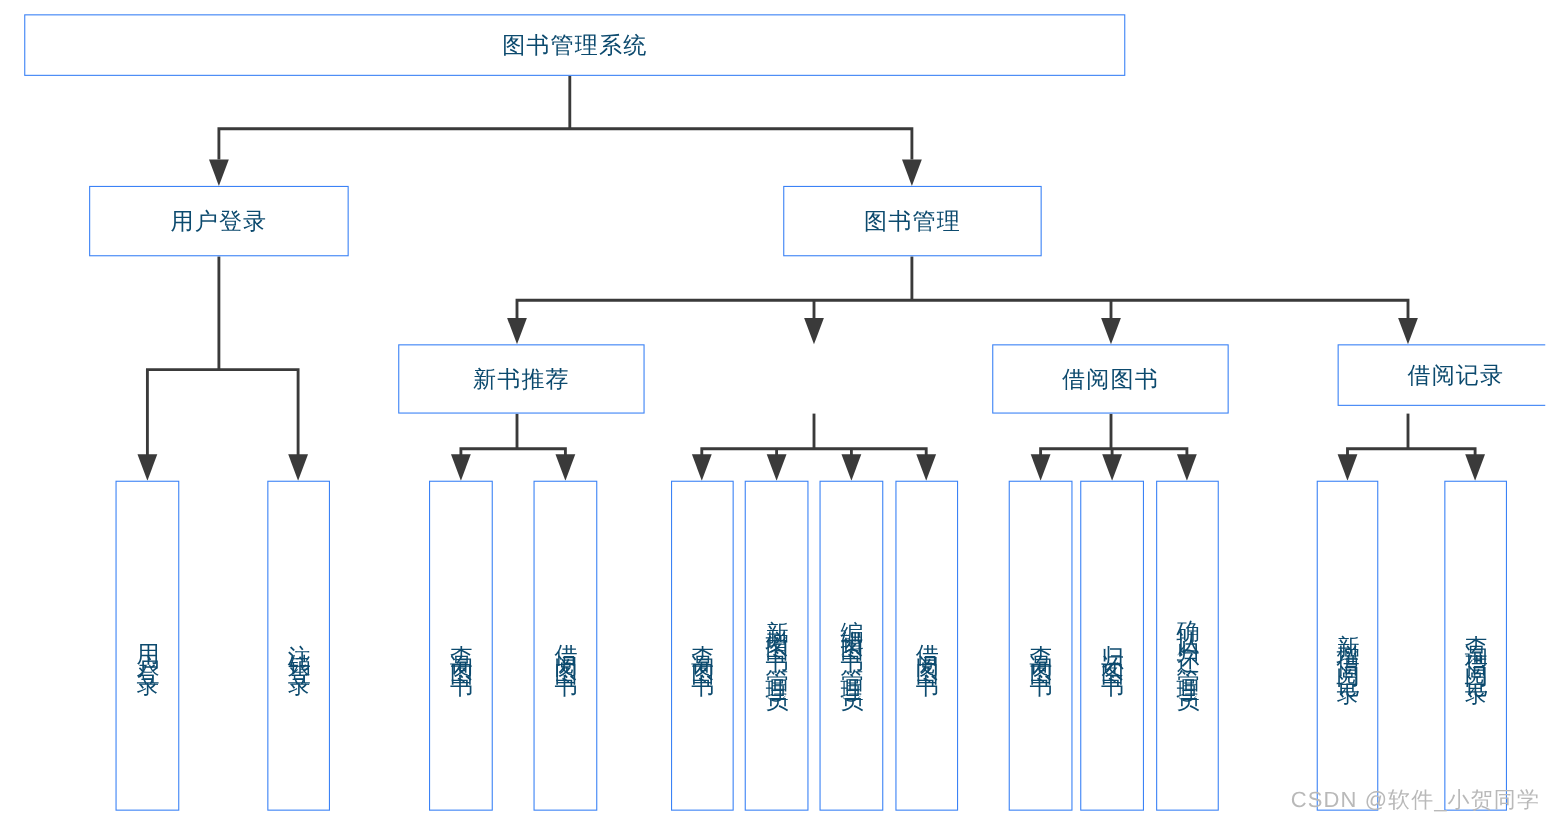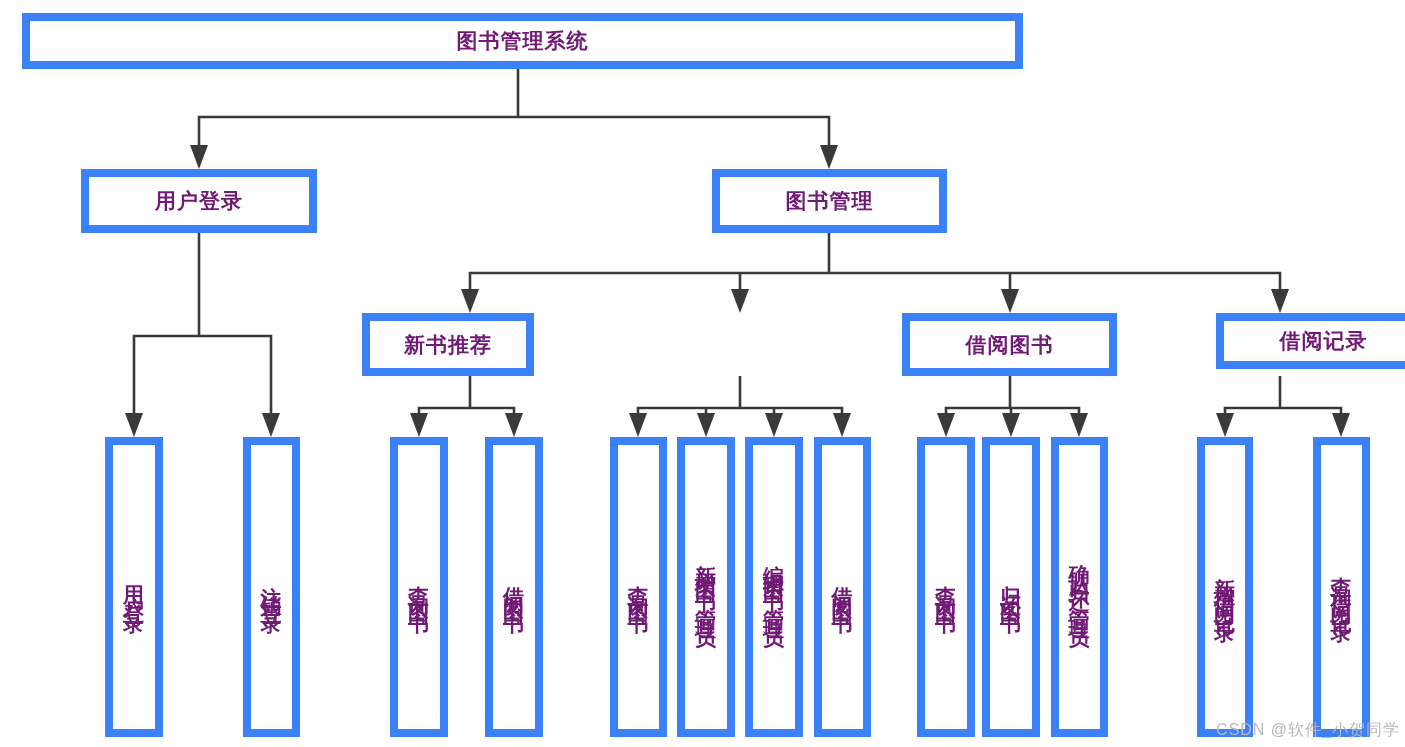--- a/index.html
+++ b/index.html
@@ -15,43 +15,42 @@
   .connectors {
     position: absolute;
     left: 0; top: 0;
     width: 1405px; height: 747px;
     pointer-events: none;
   }
   .box {
     position: absolute;
     box-sizing: border-box;
     background: #ffffff;
-    border: 8px solid #3b82f6;
+    border: 1px solid #3b82f6;
     display: flex;
     align-items: center;
     justify-content: center;
     font-size: 21px;
     letter-spacing: 1px;
-    color: #701a75;
+    color: #0c4a6e;
     white-space: nowrap;
-    font-weight: bold;
   }
   .leaf {
     writing-mode: vertical-rl;
     text-orientation: mixed;
     letter-spacing: 9px;
     font-size: 21px;
     white-space: normal;
     line-height: 1;
   }
   
   .n-root   { left: 22px;   top: 13px;  width: 1001px; height: 56px; }
   .n-login  { left: 81px;   top: 169px; width: 236px;  height: 64px; }
   .n-mgmt   { left: 712px;  top: 169px; width: 235px;  height: 64px; }
-  .n-rec    { left: 362px;  top: 313px; width: 172px;  height: 63px; }
+  .n-rec    { left: 362px;  top: 313px; width: 224px;  height: 63px; }
   .n-borrow { left: 633px;  top: 313px; width: 215px;  height: 63px; }
   .n-cur    { left: 902px;  top: 313px; width: 215px;  height: 63px; }
   .n-hist   { left: 1172px; top: 313px; width: 215px;  height: 56px; margin-left: 44px; }
   .lf { top: 437px; height: 300px; }
   .l-1  { left: 105px;  width: 58px; }
   .l-2  { left: 243px;  width: 57px; }
   .l-3  { left: 390px;  width: 58px; }
   .l-4  { left: 485px;  width: 58px; }
   .l-5  { left: 610px;  width: 57px; }
   .l-6  { left: 677px;  width: 58px; }
@@ -59,21 +58,21 @@
   .l-8  { left: 814px;  width: 57px; }
   .l-9  { left: 917px;  width: 58px; }
   .l-10 { left: 982px;  width: 58px; }
   .l-11 { left: 1051px; width: 57px; }
   .l-12 { left: 1197px; width: 56px; }
   .l-13 { left: 1313px; width: 57px; }
   .watermark {
     position: absolute;
     right: 5px;
     bottom: 6px;
-    font-size: 16px;
+    font-size: 20px;
     letter-spacing: 1px;
     color: #b9b9b9;
     z-index: 5;
     white-space: nowrap;
   }
 </style>
 </head>
 <body>
 
 <div class="canvas">

